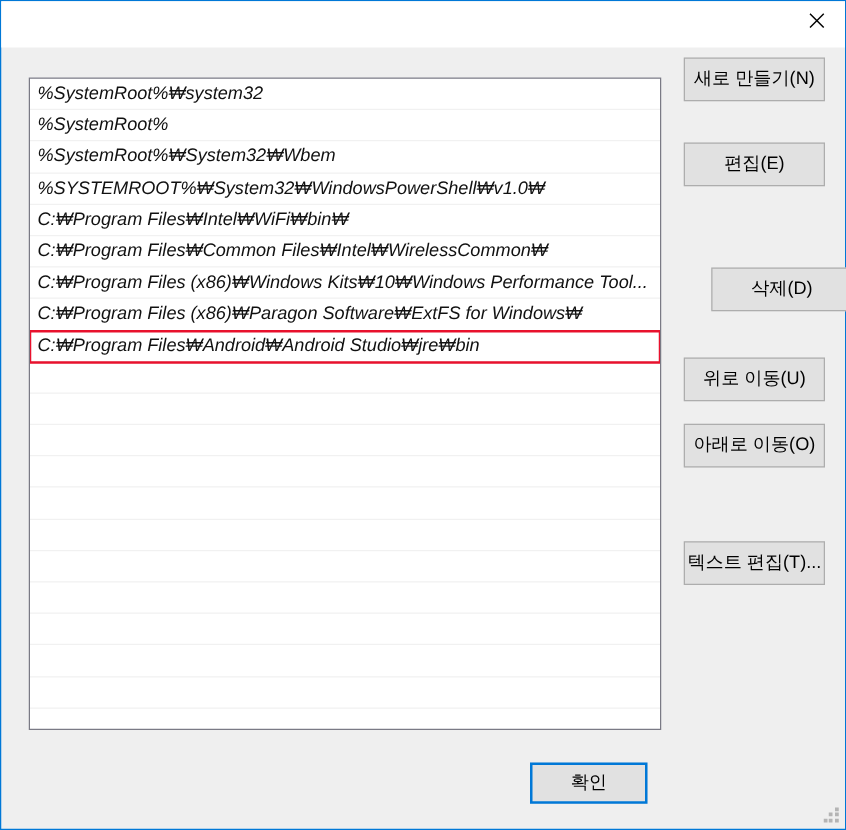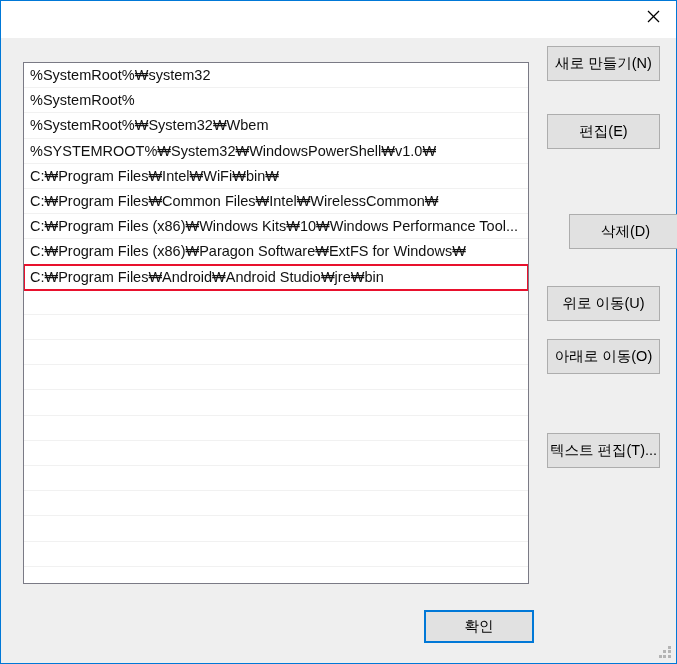--- a/index.html
+++ b/index.html
@@ -55,20 +55,21 @@
   #listbox {
     position: absolute;
     left: 22px;
     top: 61px;
     width: 506px;
     height: 522px;
     box-sizing: border-box;
     border: 1px solid #7a7a85;
     background: #ffffff;
     overflow: hidden;
+    font-style: italic;
   }
   .list-row {
     position: relative;
     height: 25.2px;
     box-sizing: border-box;
     border-bottom: 1px solid #f1f1f1;
     padding: 0 6px;
     display: flex;
     align-items: center;
     font-size: 14.5px;
@@ -105,21 +106,21 @@
   #btn-edit    { top: 113px; }
   #btn-browse  { top: 163px; }
   #btn-delete  { top: 213px; margin-left: 22px; }
   #btn-moveup  { top: 285px; }
   #btn-movedown{ top: 338px; }
   #btn-edittext{ top: 432px; }
 
   .bottom-button {
     position: absolute;
     top: 609px;
-    width: 110px;
+    width: 94px;
     height: 33px;
     box-sizing: border-box;
     background: #e1e1e1;
     border: 1px solid #adadad;
     font-family: "Liberation Sans", "DejaVu Sans", sans-serif;
     font-size: 14.5px;
     color: #000000;
     text-align: center;
     line-height: 31px;
     white-space: nowrap;

